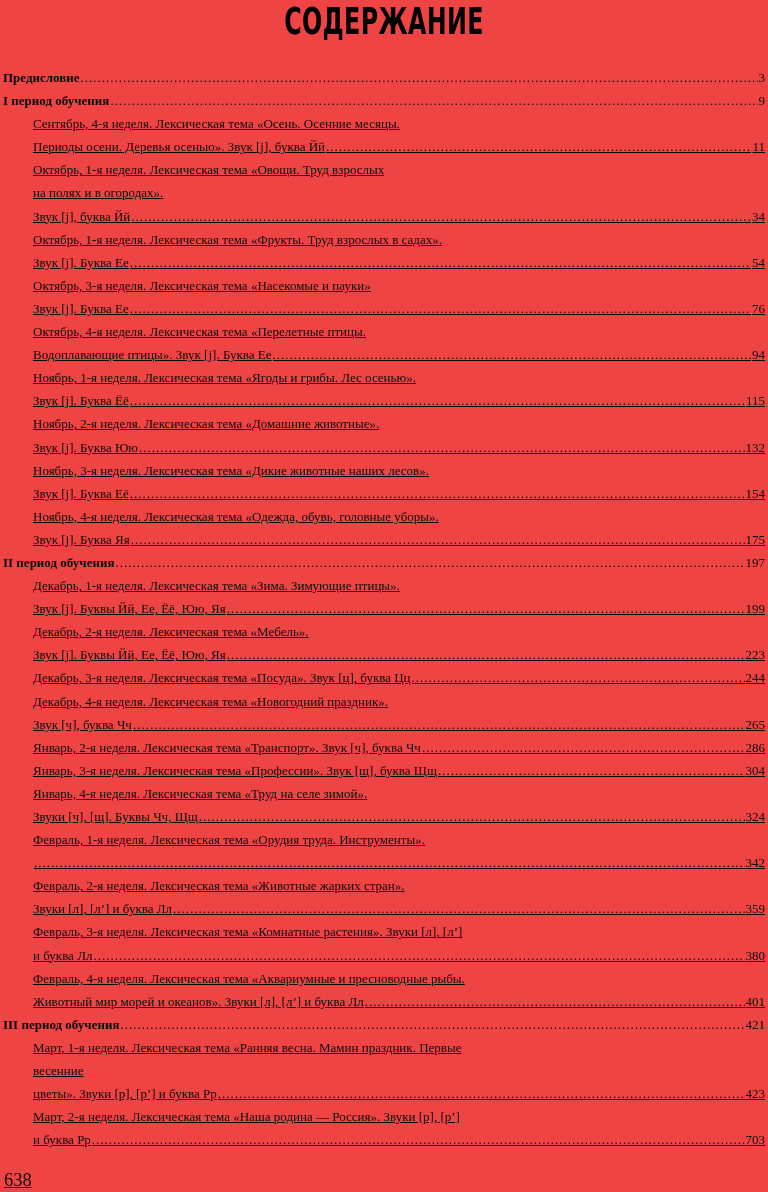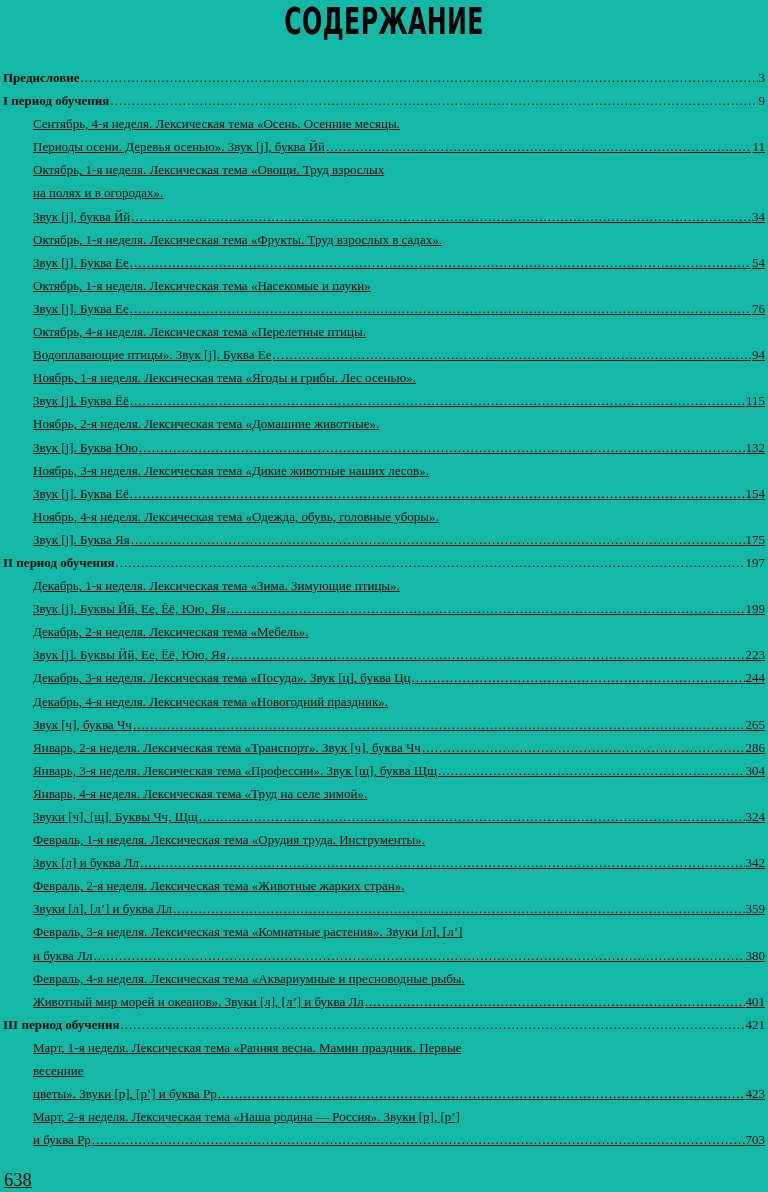--- a/index.html
+++ b/index.html
@@ -6,21 +6,21 @@
     margin: 0; padding: 0;
     width: 768px; height: 1192px;
     background: #ffffff;
     color: #0a0a0a;
     font-family: "Liberation Serif", serif;
     overflow: hidden;
   }
   .page {
     position: relative;
     width: 768px; height: 1192px;
-    background: #14b8a6;
+    background: #ef4444;
   }
   .title {
     position: absolute;
     top: 1px; left: 0; right: 0;
     margin: 0;
     text-align: center;
     font-family: "DejaVu Sans", "Liberation Sans", sans-serif;
     font-weight: bold;
     font-size: 35px;
     letter-spacing: 0.5px;
@@ -109,21 +109,21 @@
       <div class="row indent nopage">
         <span class="txt">Октябрь, 1-я неделя. Лексическая тема «Фрукты. Труд взрослых в садах».</span>
 
       </div>
       <div class="row indent">
         <span class="txt">Звук [j]. Буква Ее</span>
         <span class="leader"></span>
         <span class="pg">54</span>
       </div>
       <div class="row indent nopage">
-        <span class="txt">Октябрь, 1-я неделя. Лексическая тема «Насекомые и пауки»</span>
+        <span class="txt">Октябрь, 3-я неделя. Лексическая тема «Насекомые и пауки»</span>
 
       </div>
       <div class="row indent">
         <span class="txt">Звук [j]. Буква Ее</span>
         <span class="leader"></span>
         <span class="pg">76</span>
       </div>
       <div class="row indent nopage">
         <span class="txt">Октябрь, 4-я неделя. Лексическая тема «Перелетные птицы.</span>
 
@@ -223,21 +223,20 @@
       <div class="row indent">
         <span class="txt">Звуки [ч], [щ]. Буквы Чч, Щщ</span>
         <span class="leader"></span>
         <span class="pg">324</span>
       </div>
       <div class="row indent nopage">
         <span class="txt">Февраль, 1-я неделя. Лексическая тема «Орудия труда. Инструменты».</span>
 
       </div>
       <div class="row indent">
-        <span class="txt">Звук [л] и буква Лл</span>
         <span class="leader"></span>
         <span class="pg">342</span>
       </div>
       <div class="row indent nopage">
         <span class="txt">Февраль, 2-я неделя. Лексическая тема «Животные жарких стран».</span>
 
       </div>
       <div class="row indent">
         <span class="txt">Звуки [л], [л’] и буква Лл</span>
         <span class="leader"></span>

